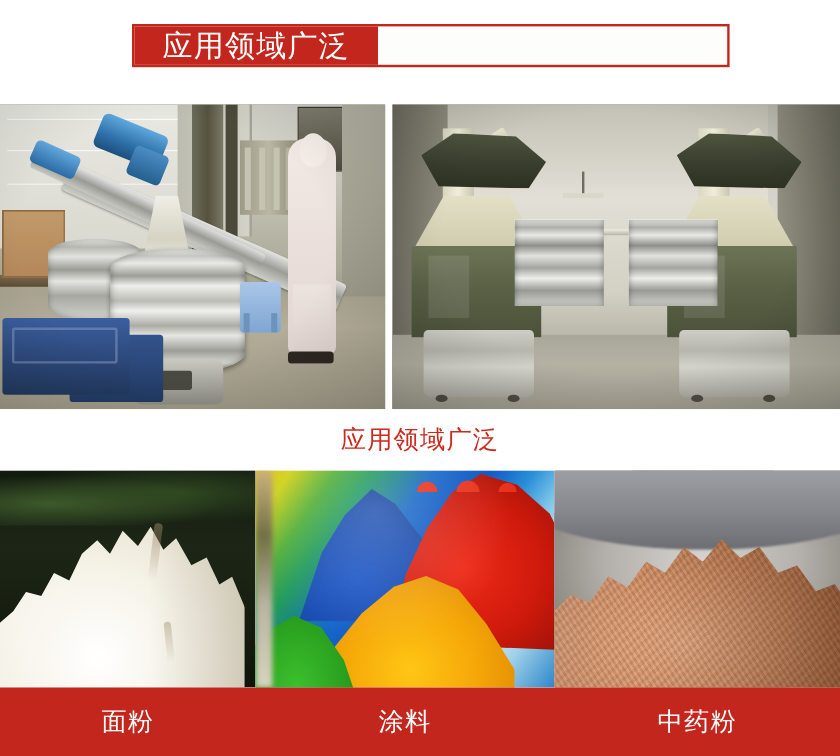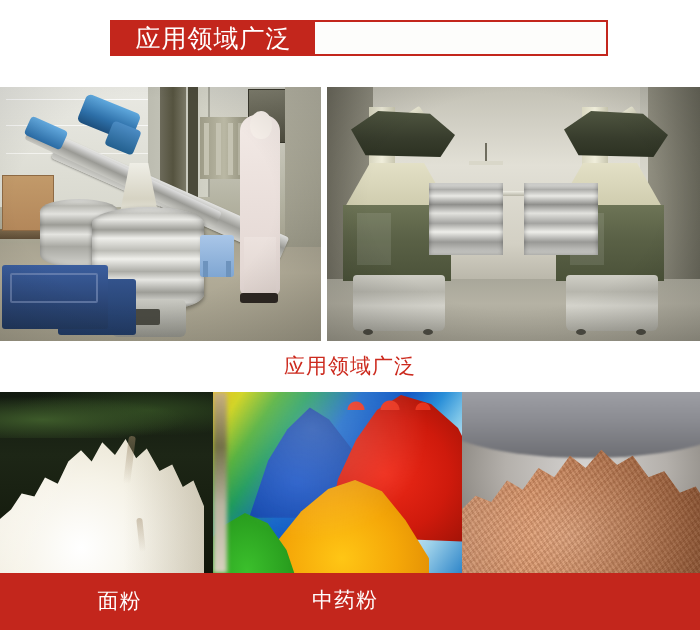--- a/index.html
+++ b/index.html
@@ -507,23 +507,23 @@
   }
   .label-cell {
     display: flex;
     align-items: center;
     justify-content: center;
     color: #ffffff;
     font-size: 21px;
     letter-spacing: 1px;
     line-height: 1;
   }
-  .label-cell-1 { width: 213px; padding-left: 13px; }
+  .label-cell-1 { width: 213px; }
   .label-cell-2 { width: 249px; }
-  .label-cell-3 { width: 238px; font-family: Liberation Mono, monospace; }
+  .label-cell-3 { width: 238px; }
 </style>
 </head>
 <body>
 
 <div class="header">
   <div class="header-tag">应用领域广泛</div>
 </div>
 
 <div class="top-row">
 
@@ -625,14 +625,15 @@
     <div class="herb-rim"></div>
     <div class="herb-pile"></div>
     <div class="herb-texture"></div>
     <div class="herb-shadow"></div>
   </div>
 
 </div>
 
 <div class="label-bar">
   <div class="label-cell label-cell-1">面粉</div>
+  <div class="label-cell label-cell-2">涂料</div>
   <div class="label-cell label-cell-3">中药粉</div>
 </div>
 
 </body></html>

